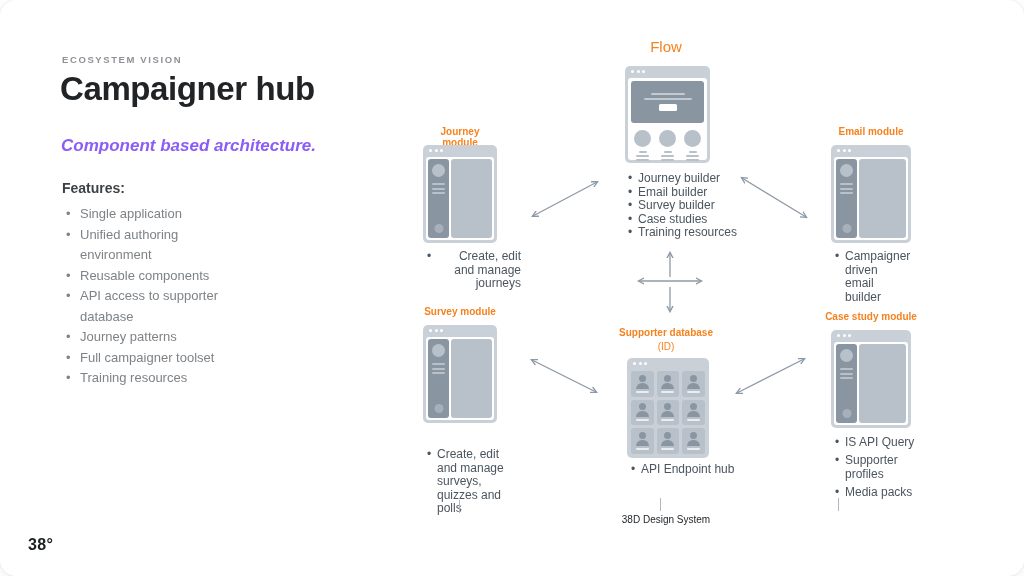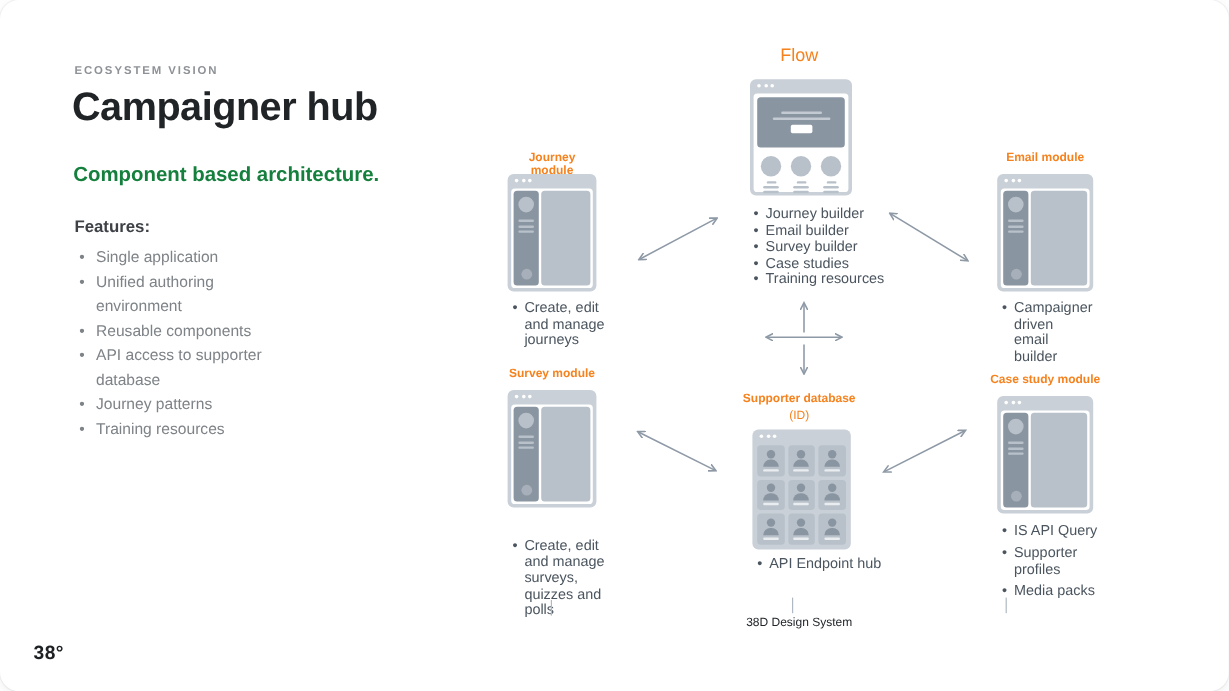--- a/index.html
+++ b/index.html
@@ -8,21 +8,21 @@
     position:relative;width:1024px;height:576px;background:#ffffff;
     border-radius:16px;overflow:hidden;
     box-shadow:0 0 0 1px rgba(0,0,0,0.04), 0 2px 6px rgba(0,0,0,0.05);
     font-family:"Liberation Sans", sans-serif;
   }
   .abs{position:absolute;}
 
   
   .kicker{left:62px;top:54px;font-size:9.5px;letter-spacing:1.6px;font-weight:700;color:#8E9297;}
   .title{left:60px;top:70px;font-size:33px;font-weight:700;color:#212427;letter-spacing:-0.4px;}
-  .subtitle{left:61px;top:136px;font-size:17px;font-weight:700;color:#15803d;}
+  .subtitle{left:61px;top:136px;font-size:17px;font-weight:700;color:#8b5cf6;font-style:italic;}
   .features-heading{left:62px;top:180px;font-size:14px;font-weight:700;color:#3E4246;}
   .features{left:64px;top:204px;width:168px;margin:0;padding:0;list-style:none;}
   .features li{position:relative;padding-left:16px;font-size:13px;line-height:20.5px;color:#7E8387;}
   .features li::before{content:"•";position:absolute;left:2px;color:#7E8387;}
 
   
   .mod-label{font-size:10px;font-weight:700;color:#F6821E;text-align:center;}
   .mod-sublabel{font-size:10px;font-weight:400;color:#F6821E;text-align:center;}
   .flow-title{left:600px;top:38px;width:132px;text-align:center;font-size:15px;font-weight:400;color:#F6821E;}
 
@@ -75,20 +75,21 @@
   <div class="abs kicker">ECOSYSTEM VISION</div>
   <div class="abs title">Campaigner hub</div>
   <div class="abs subtitle">Component based architecture.</div>
   <div class="abs features-heading">Features:</div>
   <ul class="abs features">
     <li>Single application</li>
     <li>Unified authoring environment</li>
     <li>Reusable components</li>
     <li>API access to supporter database</li>
     <li>Journey patterns</li>
+    <li>Full campaigner toolset</li>
     <li>Training resources</li>
   </ul>
 
   <div class="abs flow-title">Flow</div>
 
   <div class="win flowwin" style="left:625px;top:66px;width:85px;height:97px;">
     <div class="dots">
         <i></i>
         <i></i>
         <i></i>
@@ -141,21 +142,21 @@
       <div class="side">
         <div class="ava"></div>
         <div class="sl"></div>
           <div class="sl"></div>
           <div class="sl"></div>
         <div class="bdot"></div>
       </div>
       <div class="panel"></div>
     </div>
   </div>
-  <ul class="abs cap" style="left:427px;top:250px;width:94px;">
+  <ul class="abs cap" style="left:427px;top:250px;width:94px;text-align:right;">
     <li>Create, edit and manage journeys</li>
   </ul>
 
   <div class="abs mod-label" style="left:423px;top:306px;width:74px;">Survey module</div>
   <div class="win editor" style="left:423px;top:325px;width:74px;height:98px;">
     <div class="dots">
         <i></i>
         <i></i>
         <i></i>
       </div>

